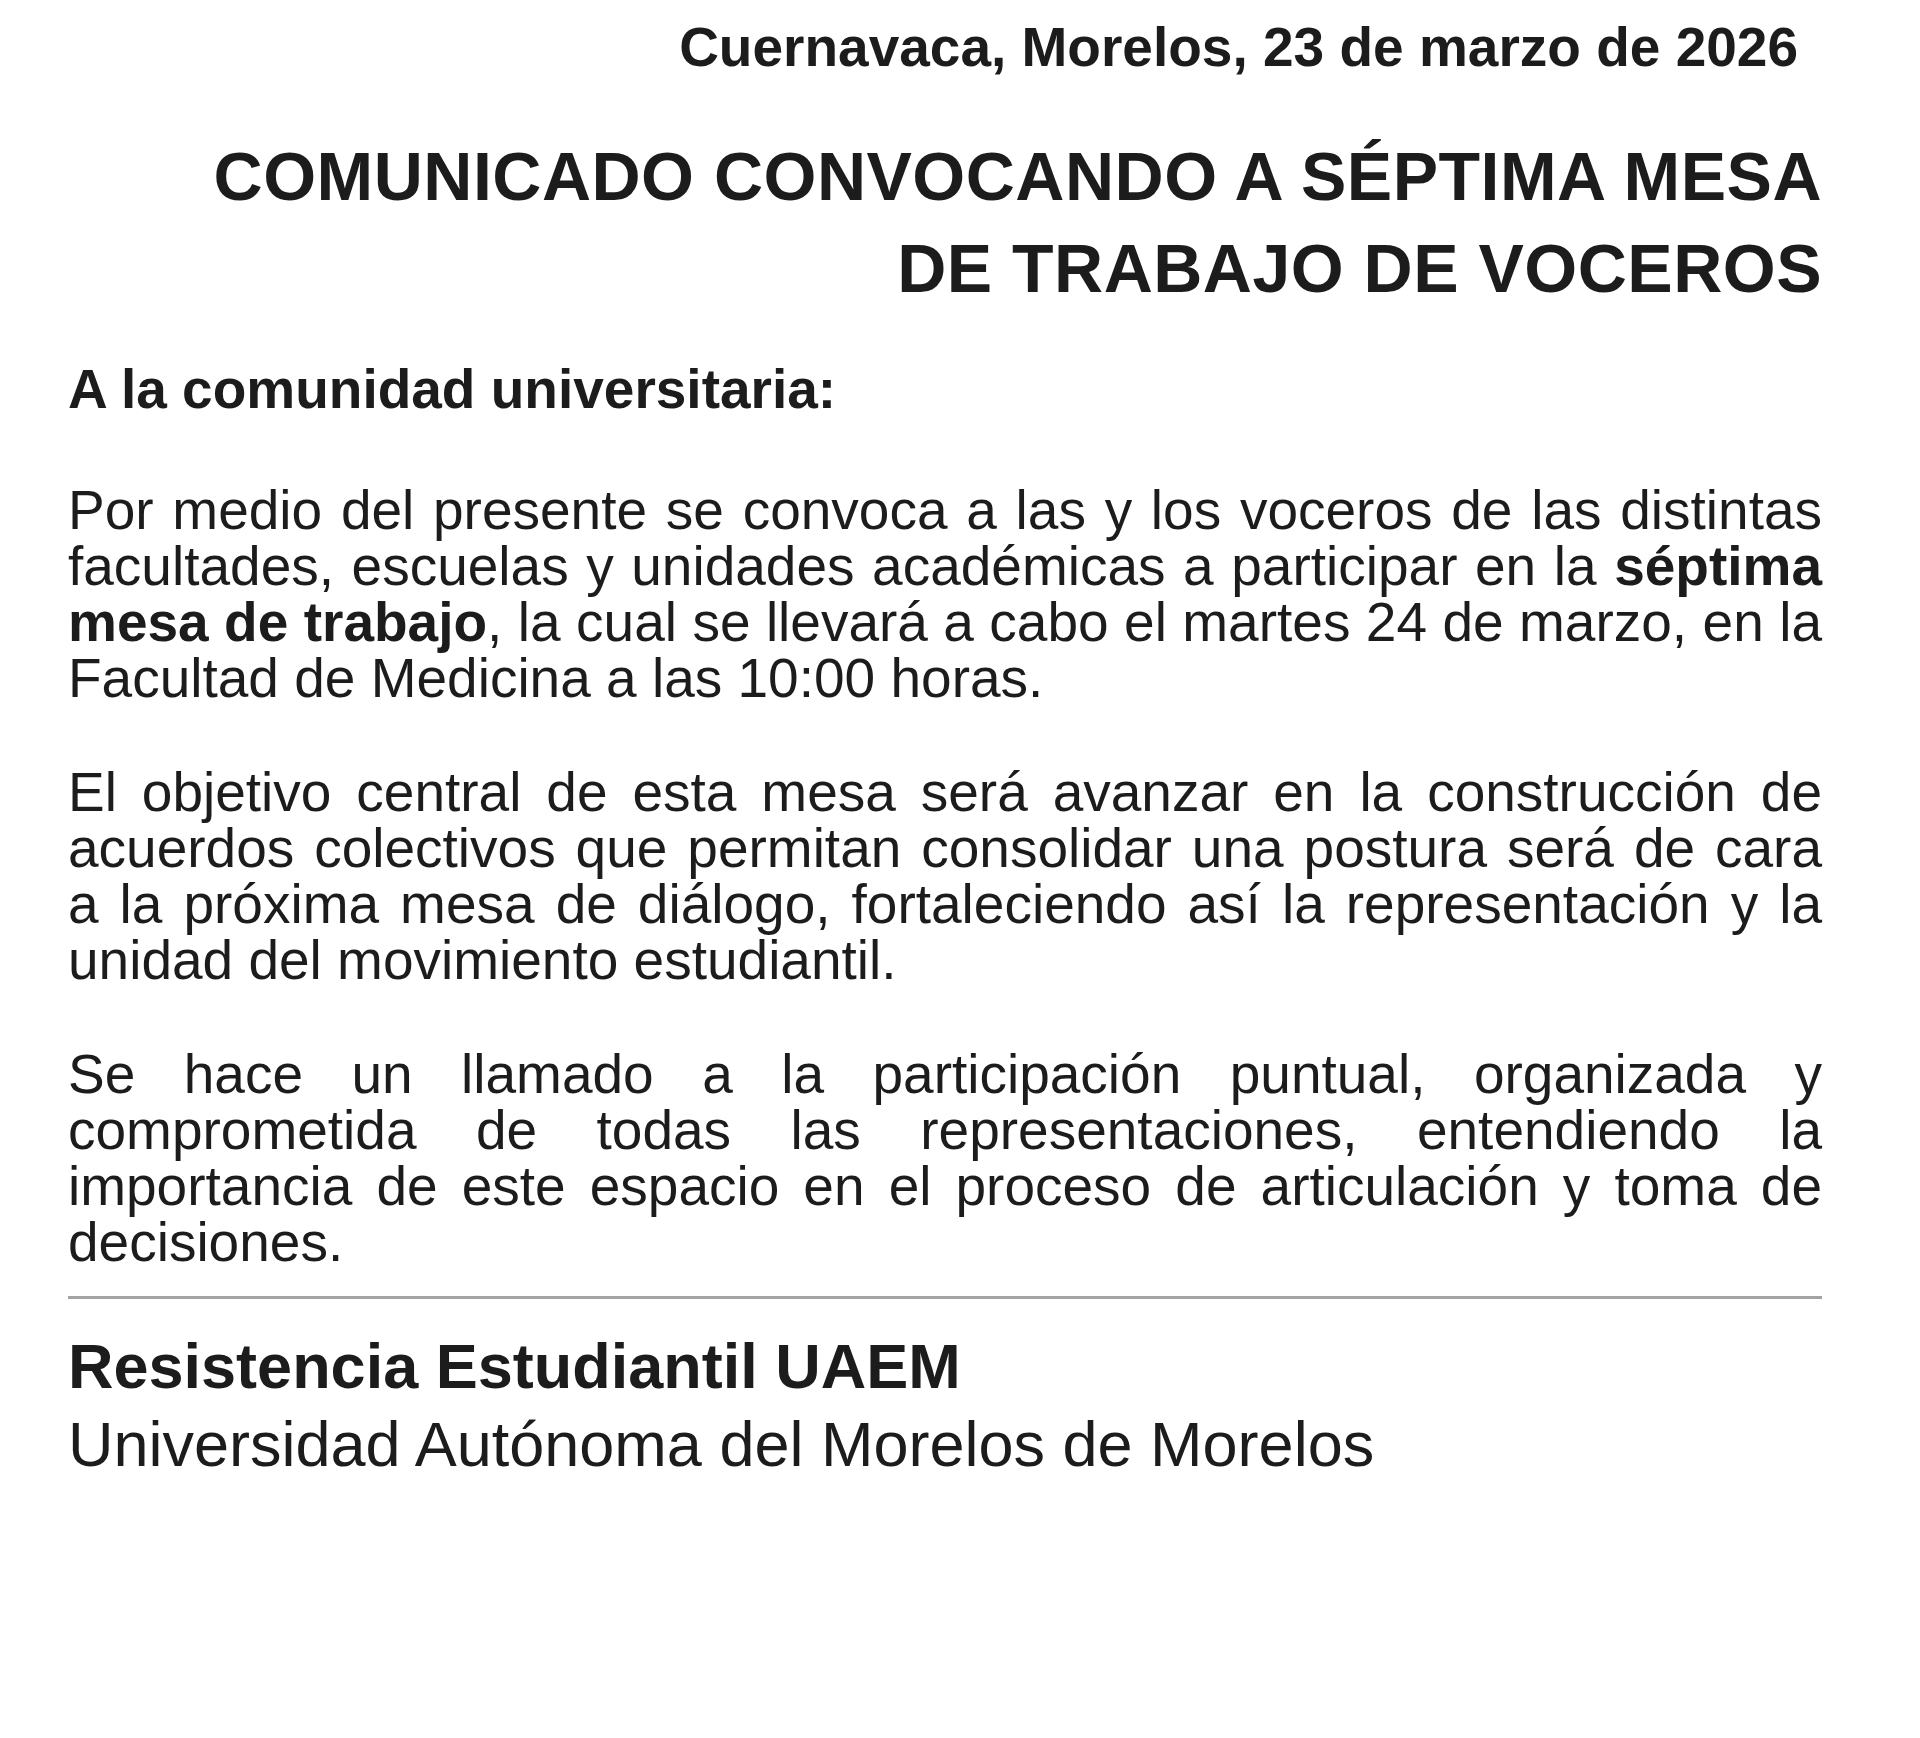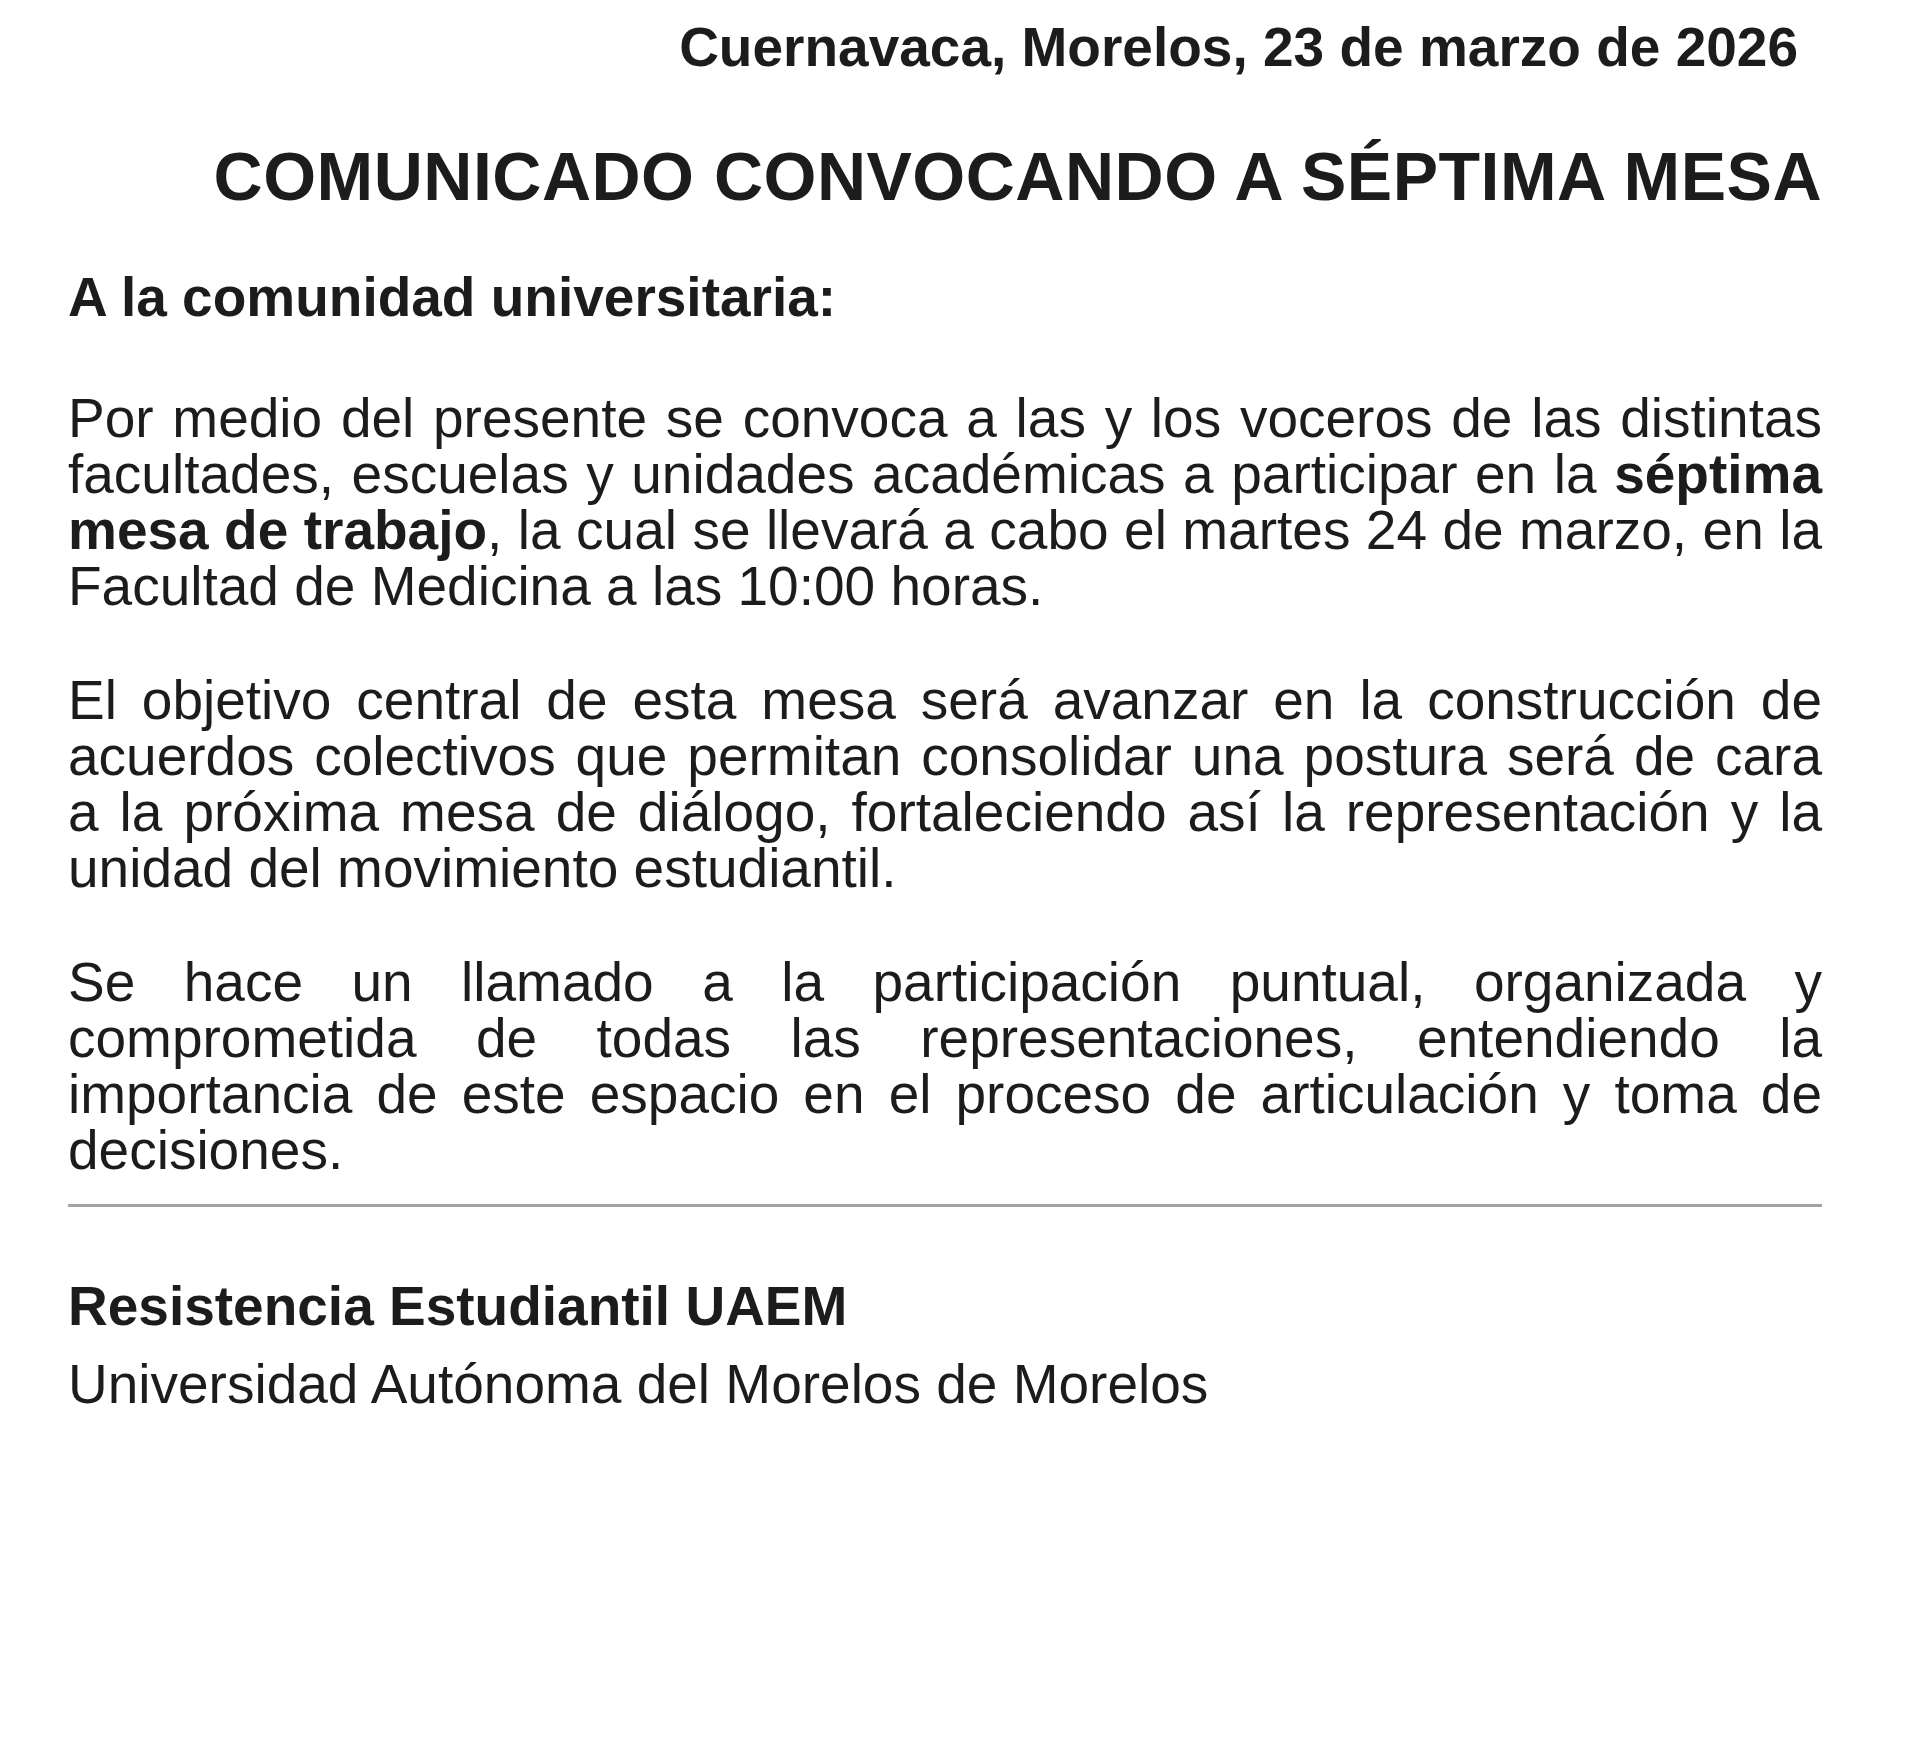--- a/index.html
+++ b/index.html
@@ -52,38 +52,39 @@
   .para .b {
     font-weight: bold;
   }
   .divider {
     margin-top: 26px;
     border: none;
     border-top: 3px solid #a3a3a3;
     width: 100%;
   }
   .signature {
-    margin-top: 60px;
-    font-size: 55px;
+    margin-top: 28px;
+    font-size: 63px;
     line-height: 78px;
   }
   .sig-org {
     font-weight: bold;
   }
 </style>
 </head>
 <body>
 
 <div class="page">
   <div class="content">
 
     <div class="dateline">Cuernavaca, Morelos, 23 de marzo de 2026</div>
 
     <div class="doc-title">
       <div>COMUNICADO CONVOCANDO A SÉPTIMA MESA</div>
+      <div>DE TRABAJO DE VOCEROS</div>
     </div>
 
     <div class="salutation">A la comunidad universitaria:</div>
 
     <div>
         <p class="para"><span>Por medio del presente se convoca a las y los voceros de las distintas facultades, escuelas y unidades académicas a participar en la </span><span class="b">séptima mesa de trabajo</span><span>, la cual se llevará a cabo el martes 24 de marzo, en la Facultad de Medicina a las 10:00 horas.</span></p>
         <p class="para"><span>El objetivo central de esta mesa será avanzar en la construcción de acuerdos colectivos que permitan consolidar una postura será de cara a la próxima mesa de diálogo, fortaleciendo así la representación y la unidad del movimiento estudiantil.</span></p>
         <p class="para"><span>Se hace un llamado a la participación puntual, organizada y comprometida de todas las representaciones, entendiendo la importancia de este espacio en el proceso de articulación y toma de decisiones.</span></p>
       </div>
 

